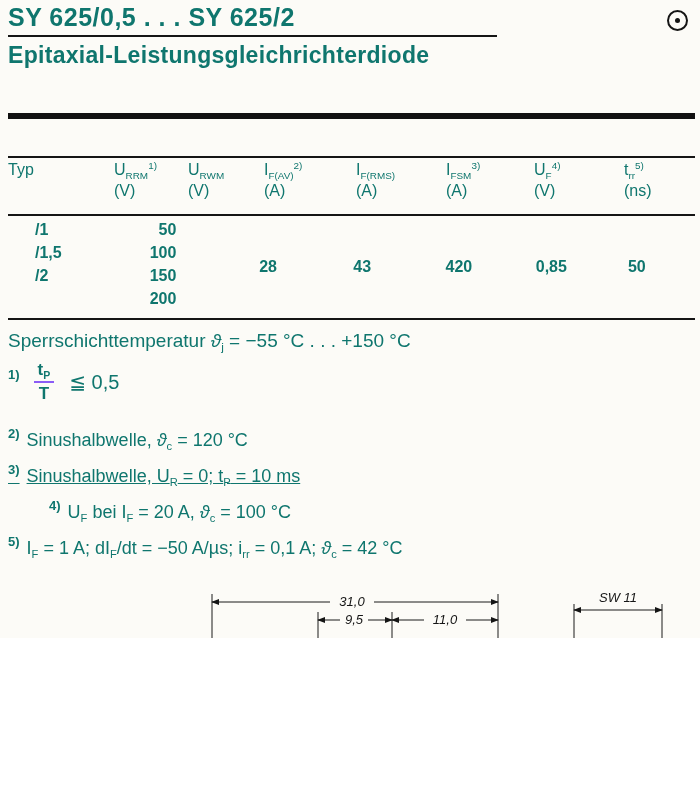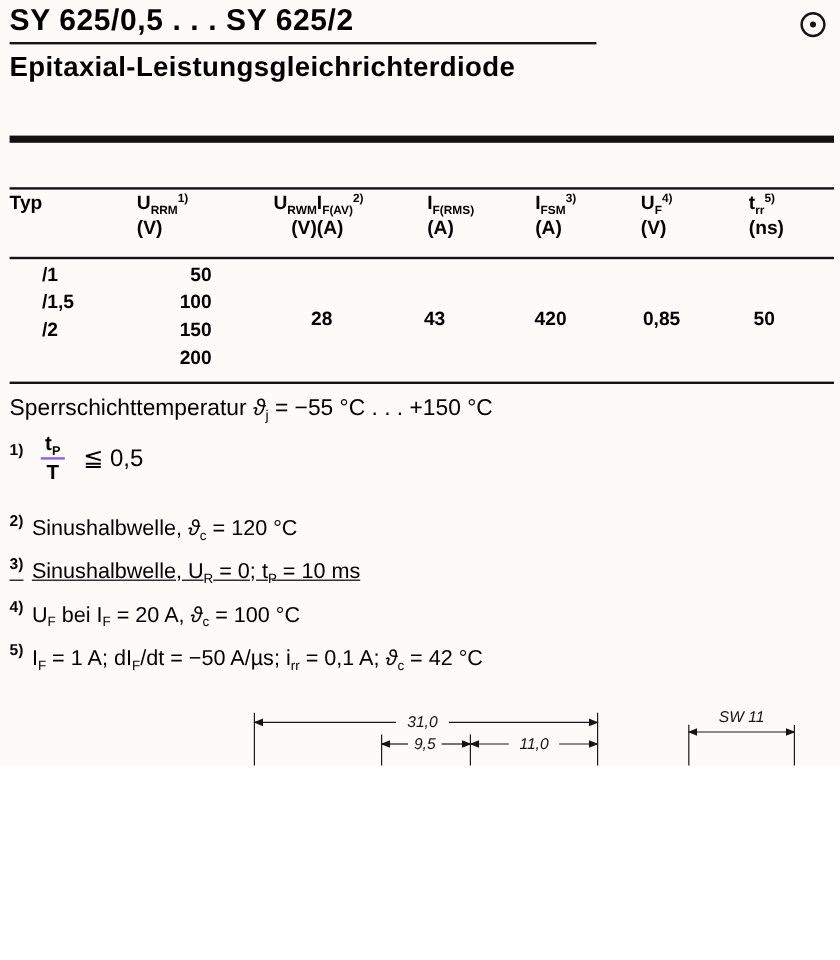--- a/index.html
+++ b/index.html
@@ -1,55 +1,55 @@
 <!DOCTYPE html>
 <html><head>
 <meta charset="utf-8">
 <style>
   html,body{margin:0;padding:0;}
-  .page{position:relative;width:700px;height:638px;background:#fcfbf7;color:#000000;
+  .page{position:relative;width:700px;height:638px;background:#fcfbf7;color:#0f766e;
         font-family:"Liberation Sans",sans-serif;overflow:hidden;}
 
   .title{position:absolute;left:8px;top:3px;font-size:25px;font-weight:bold;letter-spacing:.5px;}
   .title-rule{position:absolute;left:8px;top:35px;width:489px;height:2px;background:#151515;}
   .corner-icon{position:absolute;right:12px;top:10px;width:17px;height:17px;border:2px solid #151515;
                border-radius:50%;display:flex;align-items:center;justify-content:center;}
   .corner-icon .dot{width:5px;height:5px;background:#151515;border-radius:50%;}
 
   .subtitle{position:absolute;left:8px;font-size:23px;font-weight:bold;letter-spacing:.3px;}
   .subtitle.s1{top:42px;}
   .subtitle.s2{top:72px;}
 
   .bar-thick{position:absolute;left:8px;top:113px;width:687px;height:6px;background:#111;}
   .rule{position:absolute;left:8px;width:687px;height:2px;background:#151515;}
   .rule.r1{top:156px;}
   .rule.r2{top:214px;}
   .rule.r3{top:318px;}
 
-  .thead{position:absolute;left:8px;top:161px;width:687px;display:flex;font-size:16px;font-weight:bold;}
+  .thead{position:absolute;left:8px;top:161px;width:687px;display:flex;font-size:16px;font-weight:normal;}
   .tbody{position:absolute;left:8px;top:221px;width:687px;height:92px;display:flex;font-size:16px;font-weight:bold;}
-  .c0{width:106px;}.c1{width:74px;}.c2{width:76px;text-align:right;}.c3{width:92px;}
+  .c0{width:106px;}.c1{width:74px;}.c2{width:76px;}.c3{width:92px;}
   .c4{width:90px;}.c5{width:88px;}.c6{width:90px;}.c7{width:70px;}
   .th .unit{margin-top:3px;}
   sub{font-size:.62em;vertical-align:-4px;line-height:0;}
   sup{font-size:.62em;vertical-align:6px;line-height:0;}
   .types div{height:23px;}
   .types .indent{padding-left:27px;}
   .urrm div{height:23px;text-align:right;padding-right:4px;}
   .mv{display:flex;align-items:center;padding-left:6px;}
 
   .junction{position:absolute;left:8px;top:330px;font-size:19px;font-weight:500;}
   .it{font-style:italic;}
 
   .fn{position:absolute;left:8px;font-size:18px;font-weight:500;}
   .fn .fnm{font-size:13px;vertical-align:8px;margin-right:7px;font-weight:bold;}
   .fn.f1{top:360px;}
   .fn.f2{top:430px;}
   .fn.f3{top:466px;text-decoration:underline;}
-  .fn.f4{top:502px;}
+  .fn.f4{top:502px;margin-left:41px;}
   .fn.f5{top:538px;}
   .frac{display:inline-block;text-align:center;vertical-align:middle;margin:0 10px 0 2px;font-weight:600;font-size:17px;}
   .frac .num{display:block;border-bottom:2px solid #8b5cf6;padding:0 4px 1px;}
   .frac .den{display:block;padding-top:1px;}
   .fn1rest{font-size:20px;vertical-align:middle;}
 
   .drawing{position:absolute;left:0;top:580px;}
   .drawing text{font-family:"Liberation Sans",sans-serif;font-style:italic;font-size:13px;fill:#151515;}
   .dimline{stroke:#1a1a1a;stroke-width:1;}
   .outline{stroke:#1a1a1a;stroke-width:1.7;}

